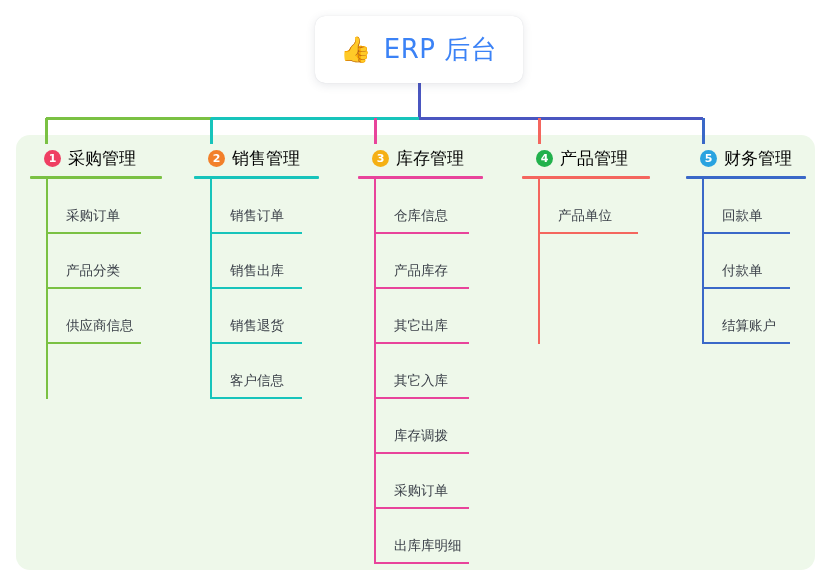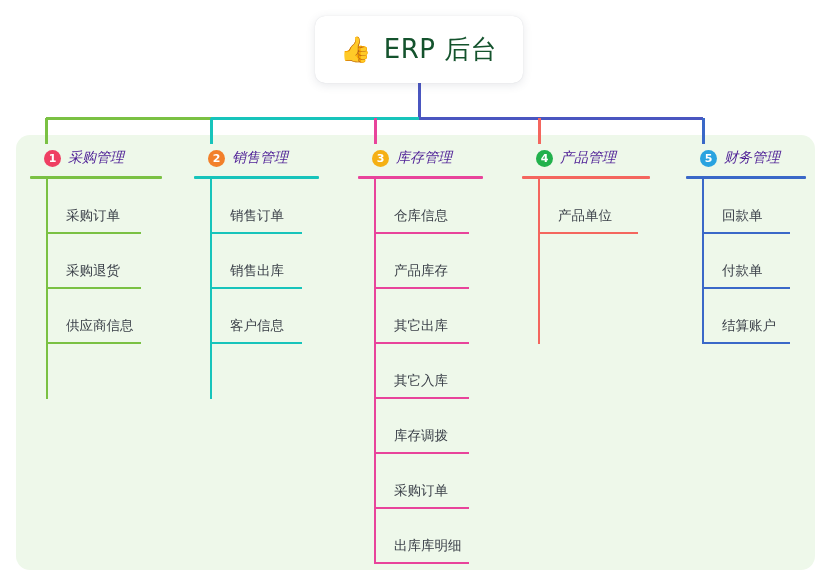--- a/index.html
+++ b/index.html
@@ -47,21 +47,21 @@
     gap: 12px;
     box-sizing: border-box;
   }
   .root-emoji {
     font-size: 25px;
     line-height: 1;
     display: inline-block;
   }
   .root-title {
     font-size: 26px;
-    color: #14532d;
+    color: #3b82f6;
     letter-spacing: 0.5px;
     white-space: nowrap;
   }
 
   
   #wires {
     position: absolute;
     left: 0; top: 0;
     width: 839px; height: 588px;
     pointer-events: none;
@@ -86,24 +86,23 @@
     height: 17px;
     border-radius: 50%;
     color: #ffffff;
     font-size: 11px;
     line-height: 17px;
     text-align: center;
     font-weight: 600;
     flex: 0 0 auto;
   }
   .branch-title {
-    font-size: 14px;
-    color: #4c1d95;
+    font-size: 17px;
+    color: #000000;
     white-space: nowrap;
-    font-style: italic;
   }
   .head-rule {
     height: 3px;
     border-radius: 1px;
     margin-top: 5px;
   }
 
   .leaves {
     position: relative;
     margin-top: 0;
@@ -165,21 +164,21 @@
           <span class="branch-title">采购管理</span>
         </div>
         <div class="head-rule" style="background: rgb(122, 193, 67); width: 132px;"></div>
         <div class="leaves">
           <div class="stem" style="background: rgb(122, 193, 67); height: 220px;"></div>
           <div class="leaf">
             <span class="leaf-label">采购订单</span>
             <div class="leaf-rule" style="background: rgb(122, 193, 67); width: 95px;"></div>
           </div>
           <div class="leaf">
-            <span class="leaf-label">采购退货</span>
+            <span class="leaf-label">产品分类</span>
             <div class="leaf-rule" style="background: rgb(122, 193, 67); width: 95px;"></div>
           </div>
           <div class="leaf">
             <span class="leaf-label">供应商信息</span>
             <div class="leaf-rule" style="background: rgb(122, 193, 67); width: 95px;"></div>
           </div>
         </div>
       </div>
       <div class="branch" style="left: 194px; width: 125px;">
         <div class="branch-head">
@@ -191,20 +190,24 @@
           <div class="stem" style="background: rgb(23, 196, 187); height: 220px;"></div>
           <div class="leaf">
             <span class="leaf-label">销售订单</span>
             <div class="leaf-rule" style="background: rgb(23, 196, 187); width: 92px;"></div>
           </div>
           <div class="leaf">
             <span class="leaf-label">销售出库</span>
             <div class="leaf-rule" style="background: rgb(23, 196, 187); width: 92px;"></div>
           </div>
           <div class="leaf">
+            <span class="leaf-label">销售退货</span>
+            <div class="leaf-rule" style="background: rgb(23, 196, 187); width: 92px;"></div>
+          </div>
+          <div class="leaf">
             <span class="leaf-label">客户信息</span>
             <div class="leaf-rule" style="background: rgb(23, 196, 187); width: 92px;"></div>
           </div>
         </div>
       </div>
       <div class="branch" style="left: 358px; width: 125px;">
         <div class="branch-head">
           <span class="badge" style="background: rgb(245, 176, 20);">3</span>
           <span class="branch-title">库存管理</span>
         </div>

